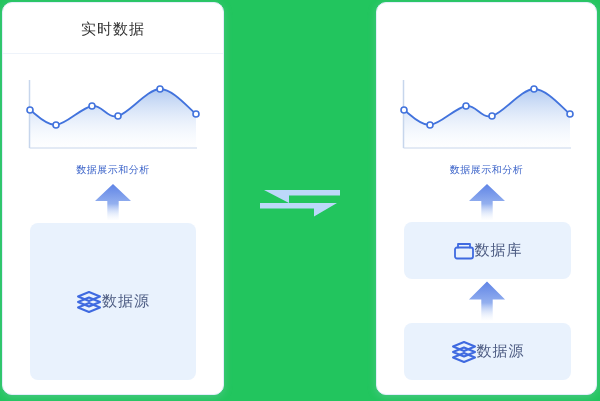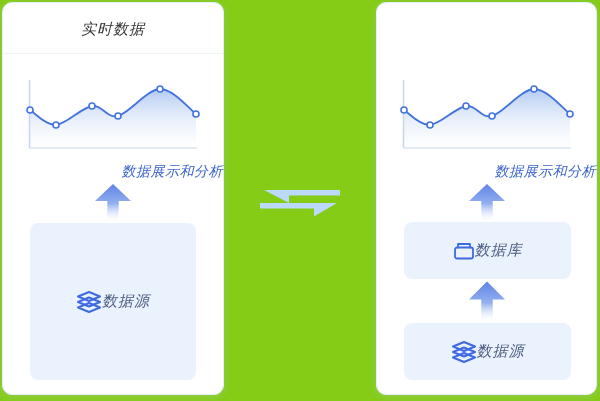--- a/index.html
+++ b/index.html
@@ -4,34 +4,34 @@
 <style>
   :root{
     --panel-border:#e3edfb; --divider:#eef3fa; --title-text:#333333;
     --label-blue:#3b63c9; --box-bg:#e9f2fd; --box-text:#4d5c83;
     --icon-blue:#3f6ae0; --arrow-top:#5f84e6; --swap-icon:#bcd8fa;
     --line-color:#4273dd; --axis-color:#c7d6ec;
   }
   *{margin:0;padding:0;box-sizing:border-box;}
   body{width:600px;height:401px;background:#ffffff;overflow:hidden;
        font-family:"Liberation Sans","DejaVu Sans",sans-serif;}
-  .stage{position:relative;width:600px;height:401px;background:#84cc16;font-style:italic;}
+  .stage{position:relative;width:600px;height:401px;background:#22c55e;}
   .panel{position:absolute;top:2px;height:393px;background:#ffffff;
          border:1px solid var(--panel-border);border-radius:10px;
          box-shadow:0 2px 8px rgba(190,214,244,0.25);}
   .panel.left{left:2px;width:222px;}
   .panel.right{left:376px;width:221px;}
   .panel-header{position:absolute;left:0;top:0;width:100%;height:51px;
                 border-bottom:1px solid var(--divider);}
   .panel-title{width:100%;text-align:center;line-height:51px;font-size:15px;
                font-weight:500;color:var(--title-text);letter-spacing:1px;}
   .chart-wrap{position:absolute;left:26px;top:77px;width:170px;height:70px;}
   .chart-svg{width:100%;height:100%;overflow:visible;display:block;}
-  .chart-label{position:absolute;left:0;top:160px;width:100%;text-align:right;
-               font-size:14px;color:var(--label-blue);letter-spacing:0.5px;}
+  .chart-label{position:absolute;left:0;top:160px;width:100%;text-align:center;
+               font-size:10px;color:var(--label-blue);letter-spacing:0.5px;}
   .v-arrow{position:absolute;left:50%;transform:translateX(-50%);display:block;}
   .v-arrow.a1{top:181px;width:38px;height:36px;}
   .v-arrow.a2{top:278px;width:38px;height:40px;}
   .box{position:absolute;left:27px;background:var(--box-bg);border-radius:8px;
        display:flex;align-items:center;justify-content:center;gap:0;}
   .box-label{font-size:15px;color:var(--box-text);letter-spacing:1px;}
   .box .icn{display:flex;align-items:center;}
   .box.source-tall{top:220px;width:166px;height:157px;}
   .box.db{top:219px;width:167px;height:57px;}
   .box.source-short{top:320px;width:167px;height:57px;}

